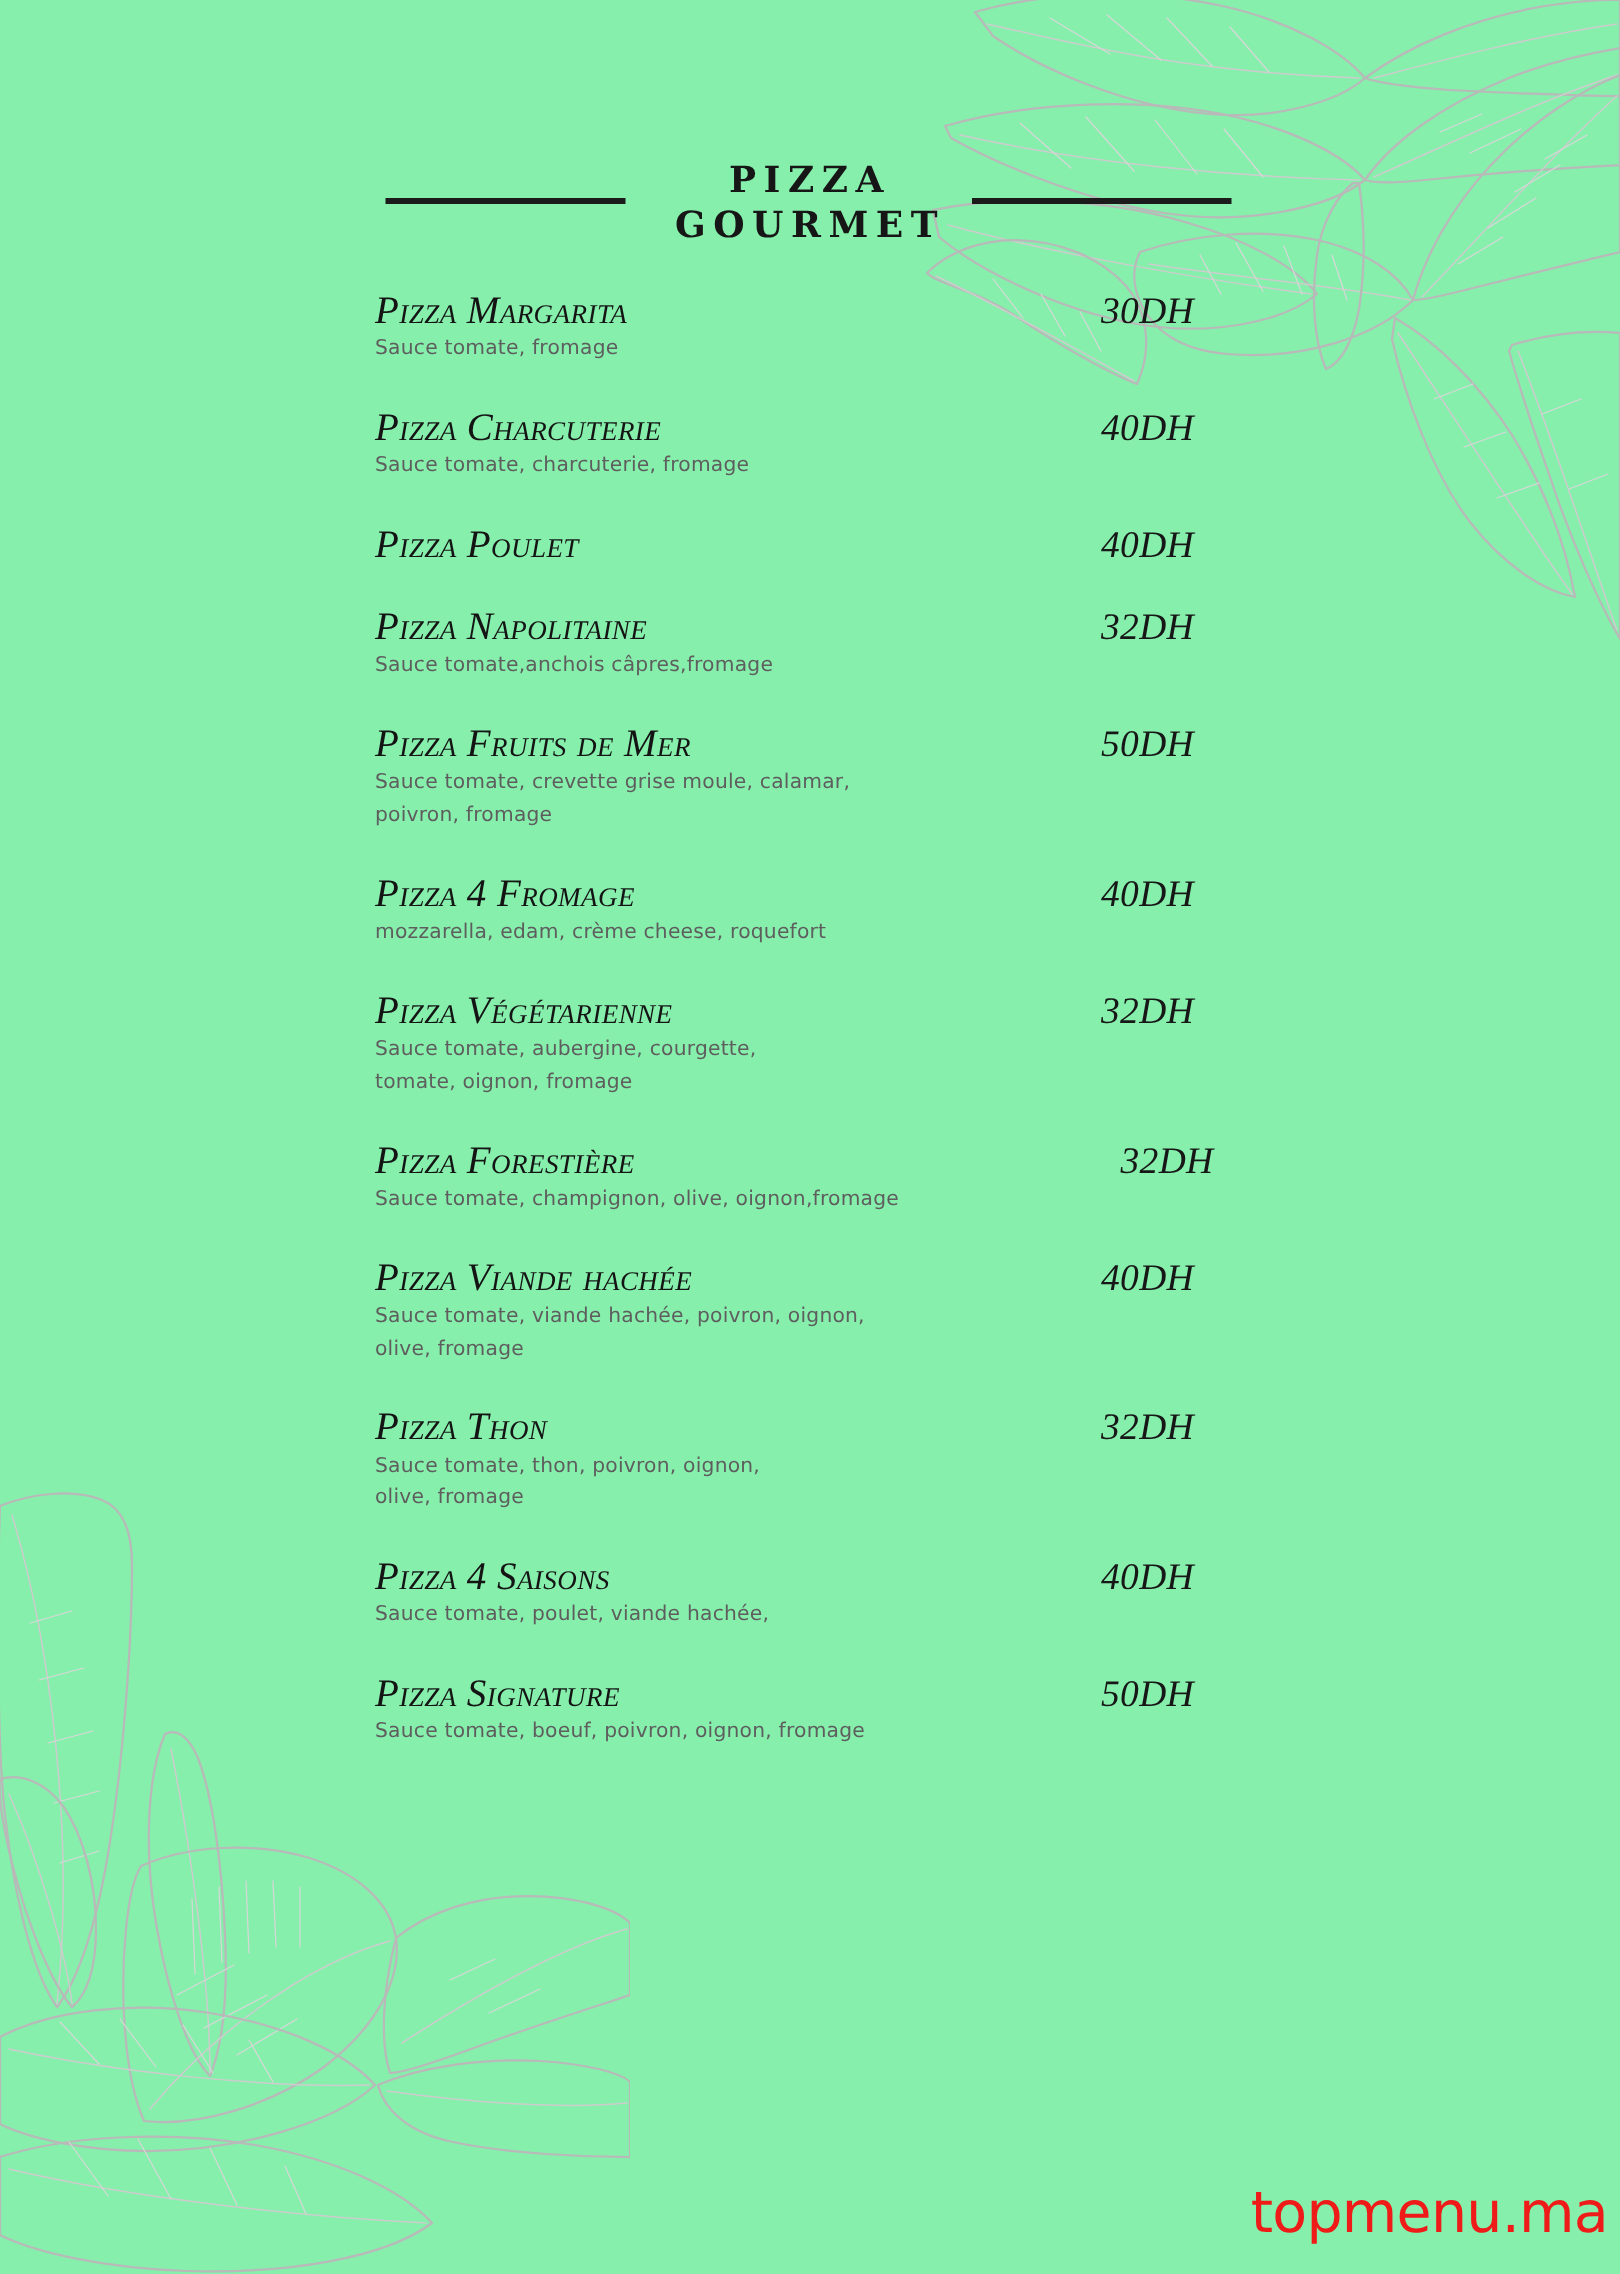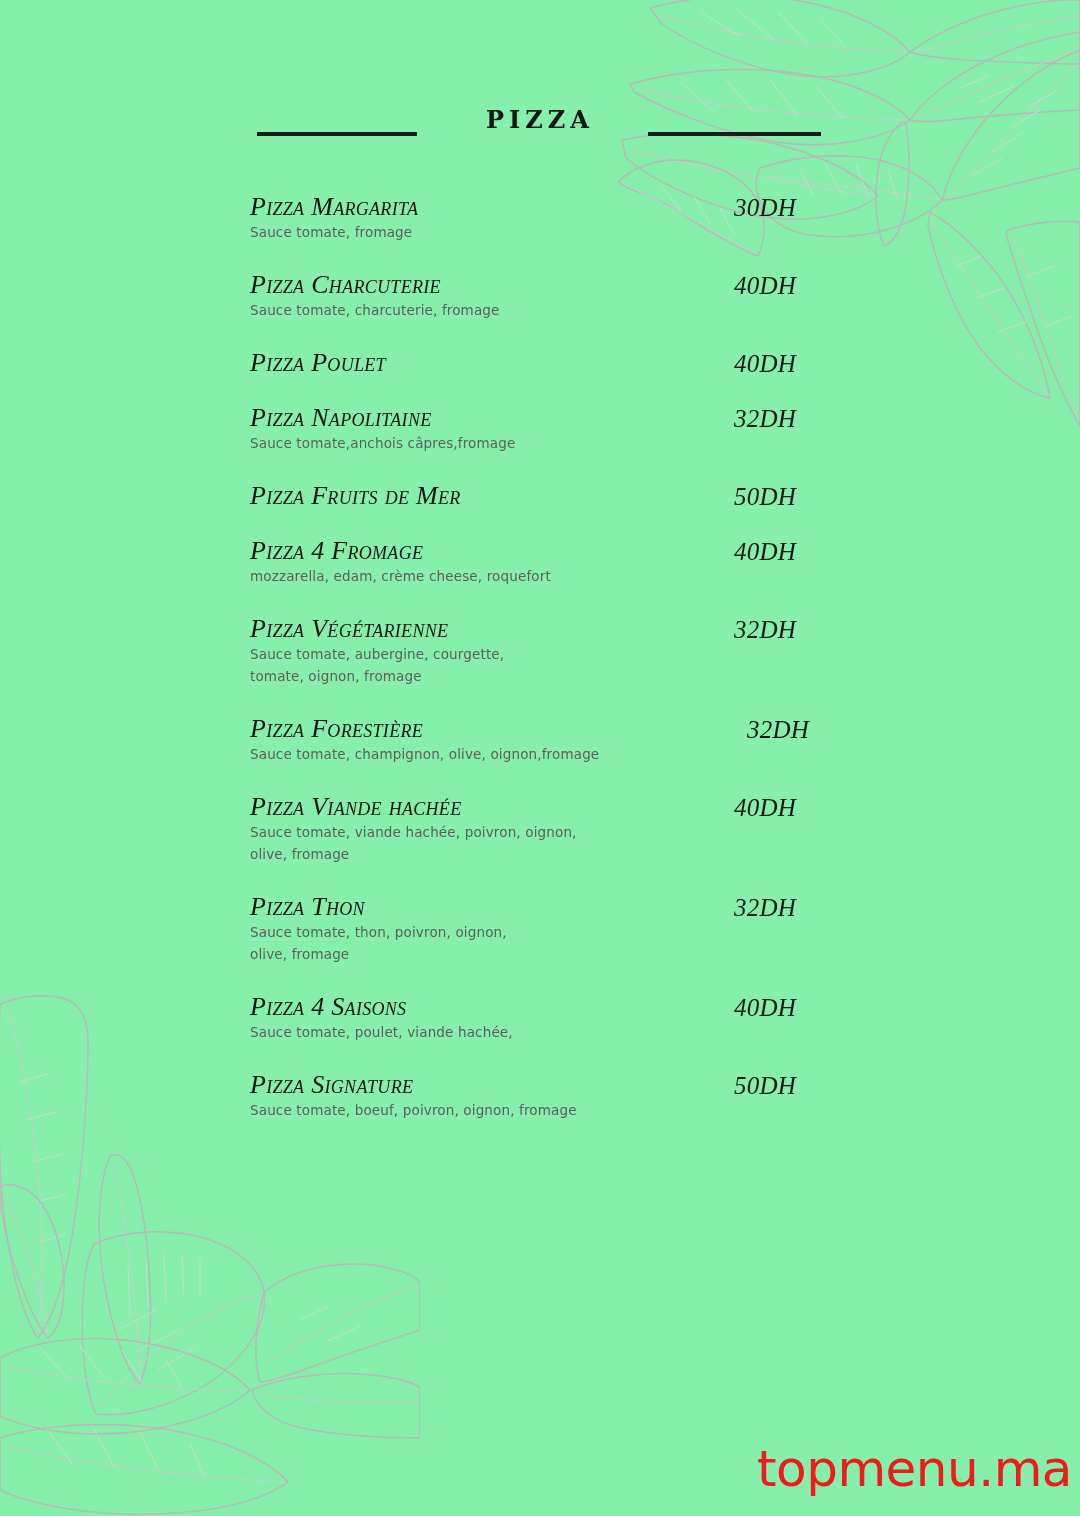--- a/index.html
+++ b/index.html
@@ -141,21 +141,21 @@
     max-width: 470px;
   }
   .item-desc .desc-line { display: block; white-space: pre; }
 
   
   .watermark {
     position: absolute;
     right: 8px;
     bottom: 22px;
     font-family: "DejaVu Sans", sans-serif;
-    font-size: 50px;
+    font-size: 38px;
     color: #ee1b19;
     letter-spacing: -0.5px;
     line-height: 1;
   }
 </style>
 </head>
 <body>
 
 <div id="page">
 
@@ -274,20 +274,21 @@
         <path class="leaf-vein" d="M6 210 C26 254 44 316 48 350"></path>
       </g>
     </svg>
   </div>
 
   <div class="menu-header">
     <div class="rule rule-left"></div>
     <div class="rule rule-right"></div>
     <div class="header-titles">
       <span class="header-line line1">PIZZA</span>
+      <span class="header-line line2">GOURMET</span>
     </div>
   </div>
 
   <div class="menu-list" id="menu-list">
       <div class="menu-item">
         <div class="item-row"><span class="item-name">Pizza Margarita</span><span class="item-price">30DH</span></div>
         <div class="item-desc">
           <span class="desc-line">Sauce tomate, fromage</span>
         </div>
       </div>
@@ -301,20 +302,24 @@
         <div class="item-row"><span class="item-name">Pizza Poulet</span><span class="item-price">40DH</span></div>
       </div>
       <div class="menu-item">
         <div class="item-row"><span class="item-name">Pizza Napolitaine</span><span class="item-price">32DH</span></div>
         <div class="item-desc">
           <span class="desc-line">Sauce tomate,anchois câpres,fromage</span>
         </div>
       </div>
       <div class="menu-item">
         <div class="item-row"><span class="item-name">Pizza Fruits de Mer</span><span class="item-price">50DH</span></div>
+        <div class="item-desc">
+          <span class="desc-line">Sauce tomate, crevette grise moule, calamar,</span>
+          <span class="desc-line">poivron, fromage</span>
+        </div>
       </div>
       <div class="menu-item">
         <div class="item-row"><span class="item-name">Pizza 4 Fromage</span><span class="item-price">40DH</span></div>
         <div class="item-desc">
           <span class="desc-line">mozzarella, edam, crème cheese, roquefort</span>
         </div>
       </div>
       <div class="menu-item">
         <div class="item-row"><span class="item-name">Pizza Végétarienne</span><span class="item-price">32DH</span></div>
         <div class="item-desc">

